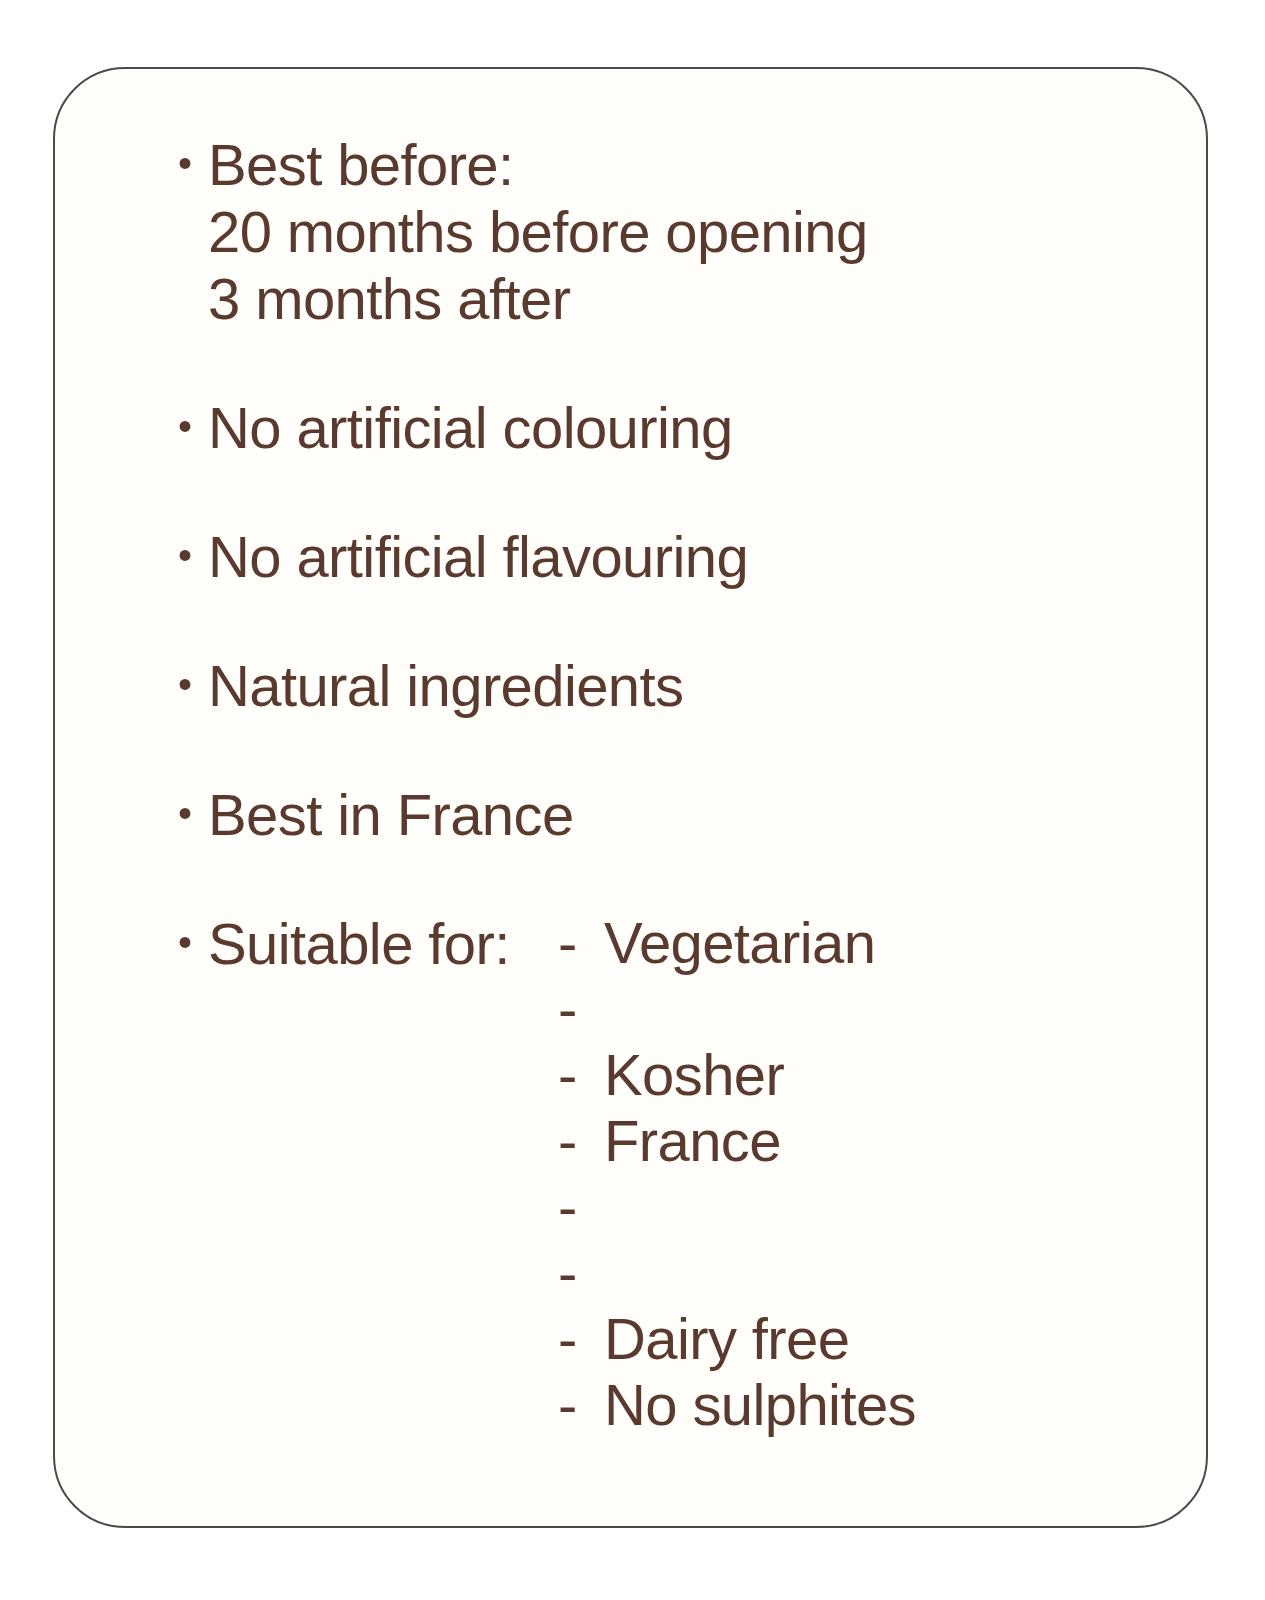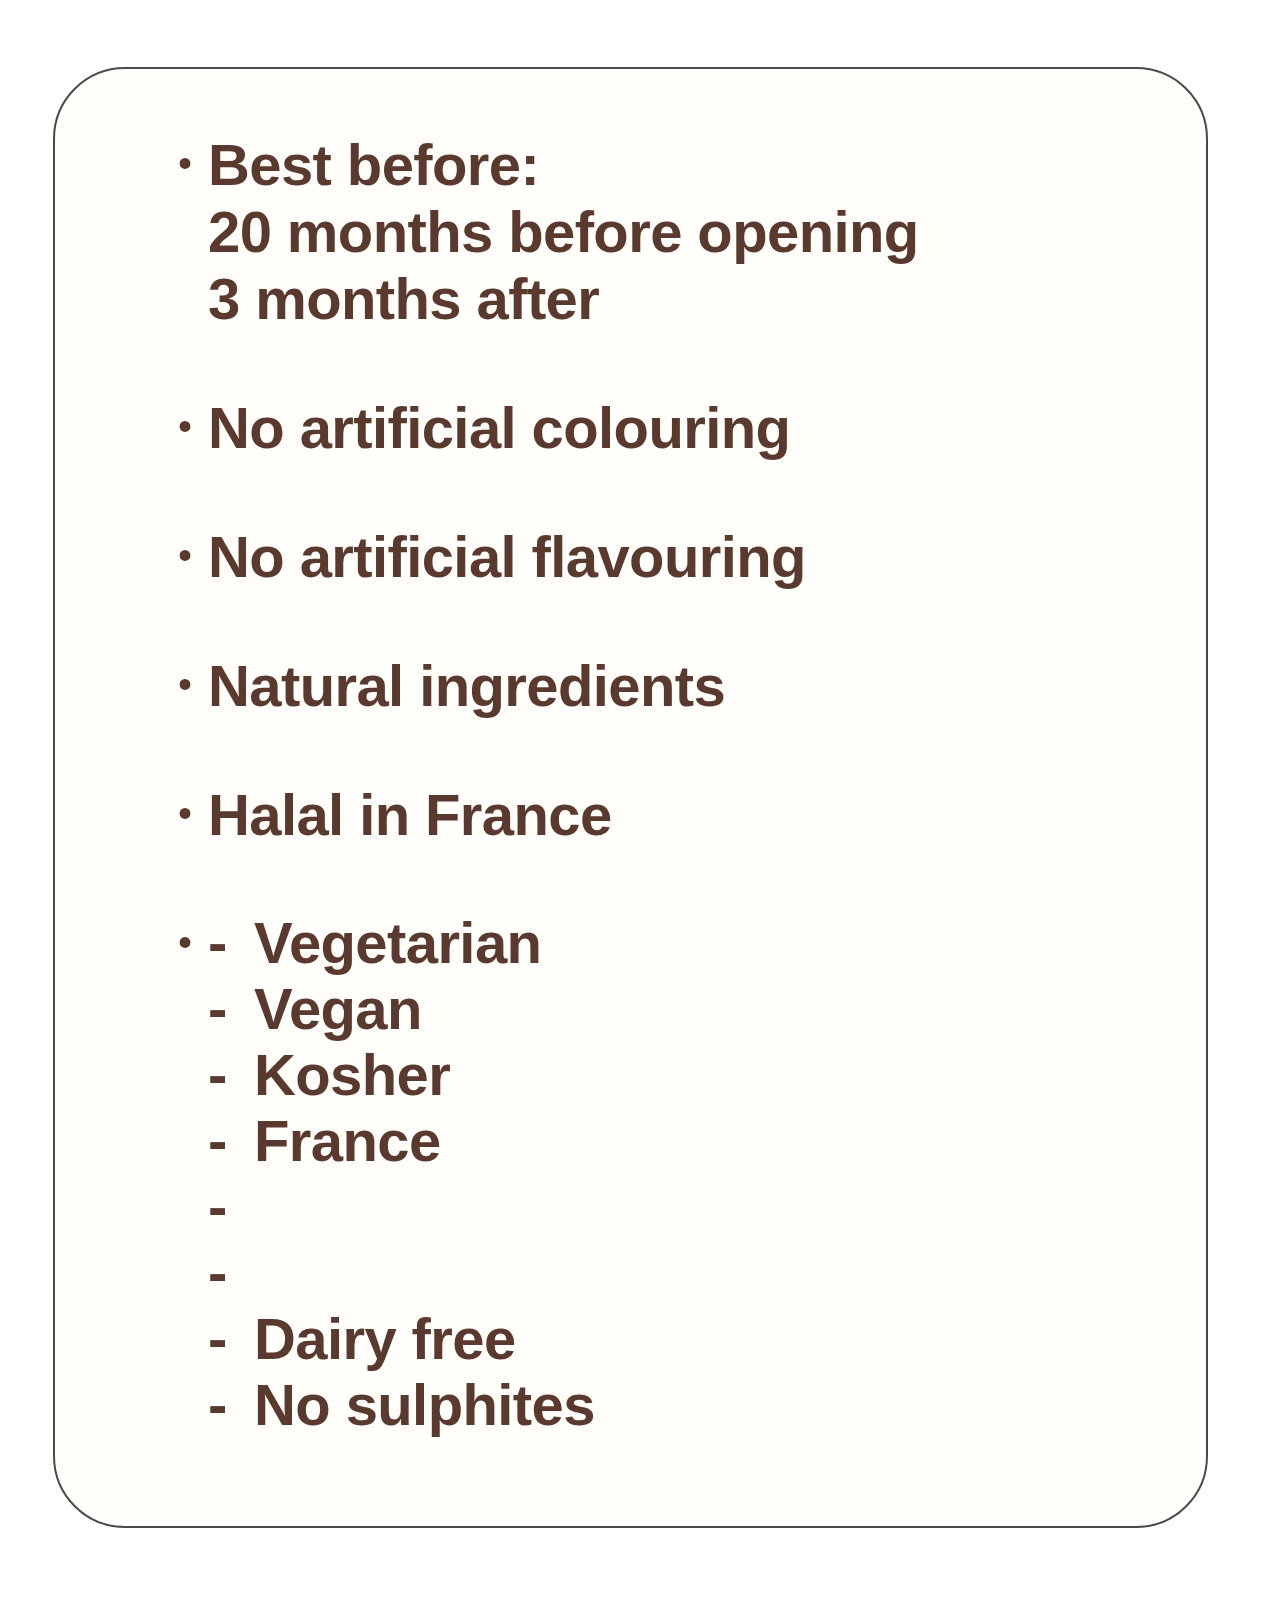--- a/index.html
+++ b/index.html
@@ -40,21 +40,21 @@
     margin: 0 0 62px 0;
   }
   .dot {
     flex: 0 0 30px;
     width: 30px;
     font-size: 40px;
     line-height: 67px;
     position: relative;
     top: -1px;
   }
-  .bullet-text { flex: 1; font-weight: bold; }
+  .bullet-text { flex: 1; }
 
   .suitable-row { margin-top: 16px; margin-bottom: 0; }
   .suitable-flex { display: flex; }
   .suitable-label { flex: 0 0 350px; }
   .suitable-list { flex: 1; line-height: 66px; }
   .sub-item { display: flex; }
   .dash {
     flex: 0 0 46px;
     width: 46px;
   }
@@ -85,34 +85,34 @@
         <div class="bullet-text">No artificial flavouring</div>
       </div>
 
       <div class="bullet-row">
         <span class="dot">•</span>
         <div class="bullet-text">Natural ingredients</div>
       </div>
 
       <div class="bullet-row">
         <span class="dot">•</span>
-        <div class="bullet-text">Halal in France</div>
+        <div class="bullet-text">Best in France</div>
       </div>
 
       <div class="bullet-row suitable-row">
         <span class="dot">•</span>
         <div class="bullet-text suitable-flex">
+          <div class="suitable-label">Suitable for:</div>
           <div class="suitable-list">
             <div class="sub-item">
               <span class="dash">-</span>
               <span>Vegetarian</span>
             </div>
             <div class="sub-item">
               <span class="dash">-</span>
-              <span>Vegan</span>
             </div>
             <div class="sub-item">
               <span class="dash">-</span>
               <span>Kosher</span>
             </div>
             <div class="sub-item">
               <span class="dash">-</span>
               <span>France</span>
             </div>
             <div class="sub-item">

